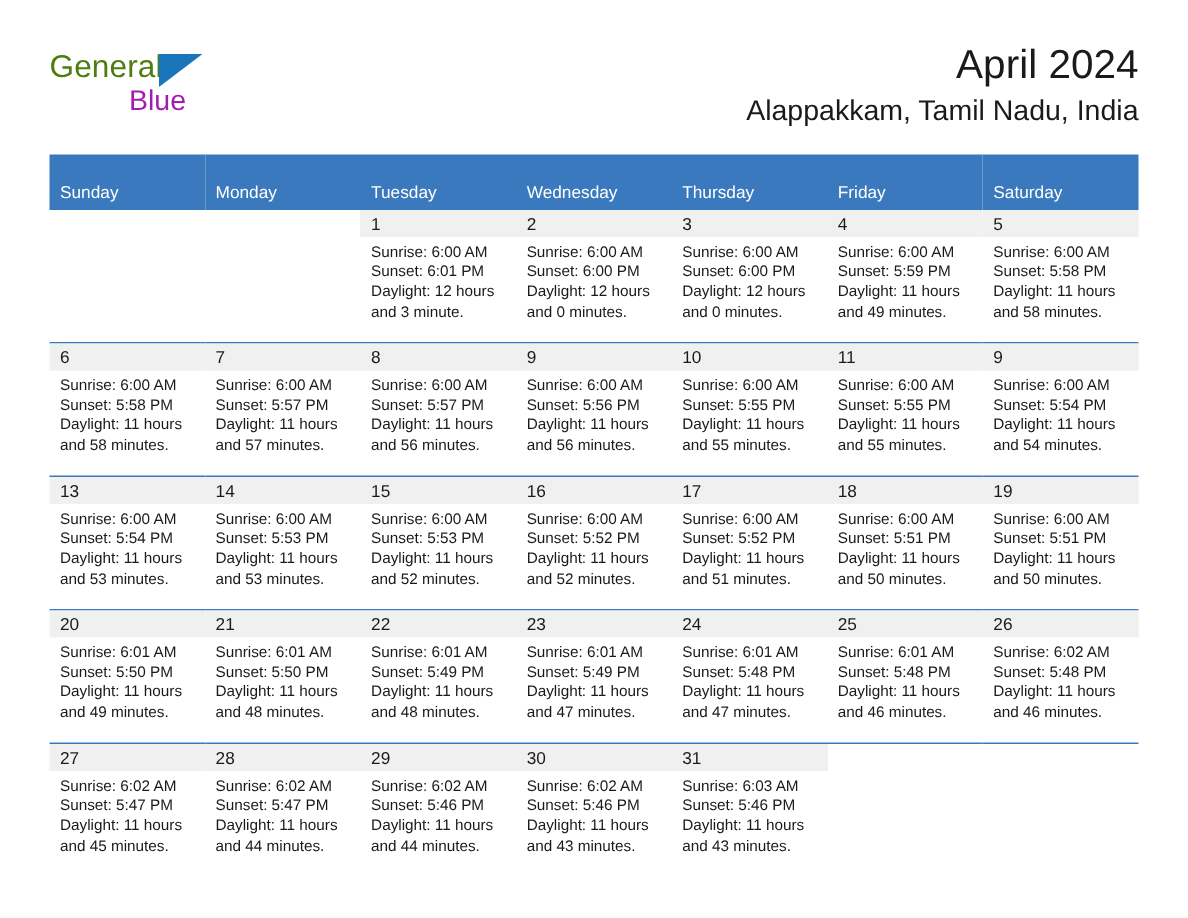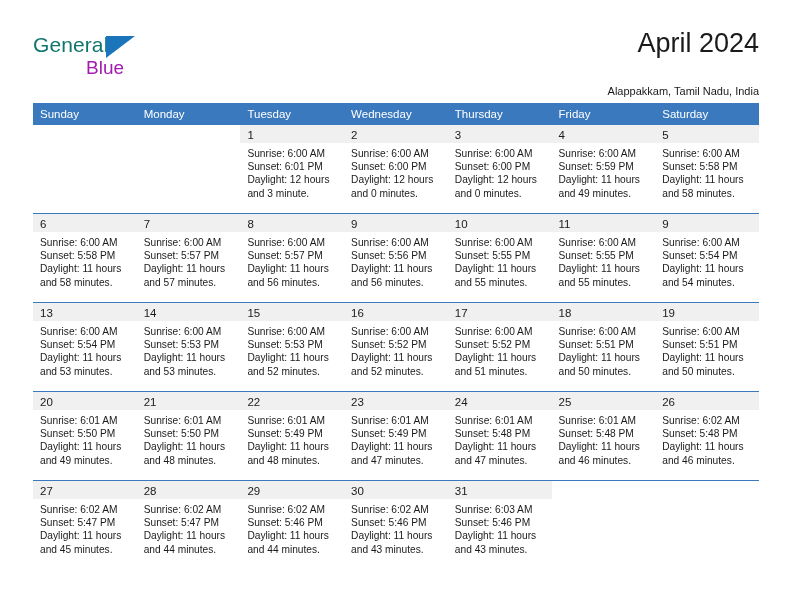--- a/index.html
+++ b/index.html
@@ -35,21 +35,21 @@
     top: 6px;
     width: 180px;
     height: 56px;
   }
   .brand-general {
     position: absolute;
     left: 0;
     top: 0;
     font-size: 21px;
     letter-spacing: 0.1px;
-    color: #0f766e;
+    color: #4d7c0f;
     line-height: 26px;
   }
   .brand-tri {
     position: absolute;
     left: 73px;
     top: 4px;
     width: 0;
     height: 0;
     border-left: 29px solid #1b75bb;
     border-bottom: 22px solid transparent;
@@ -70,43 +70,43 @@
     text-align: right;
   }
   .month-title {
     font-size: 27px;
     color: #1a1a1a;
     line-height: 34px;
     font-weight: normal;
     white-space: nowrap;
   }
   .location {
-    font-size: 11px;
+    font-size: 19px;
     color: #1a1a1a;
     line-height: 22px;
-    margin-top: 20px;
+    margin-top: 4px;
     white-space: nowrap;
   }
 
   
   .calendar {
     position: absolute;
     left: 33px;
     top: 103px;
     width: 726px;
     border-collapse: collapse;
     table-layout: fixed;
   }
   .calendar th {
     background: #3a79bd;
     color: #ffffff;
     font-size: 11.5px;
     font-weight: normal;
     text-align: left;
-    padding: 5px 0 5px 7px;
+    padding: 20px 0 5px 7px;
     height: 12px;
     border: none;
   }
   .calendar td {
     vertical-align: top;
     padding: 0;
     border: none;
     border-top: 1px solid #3a79bd;
     height: 88px;
     width: 103.71px;

